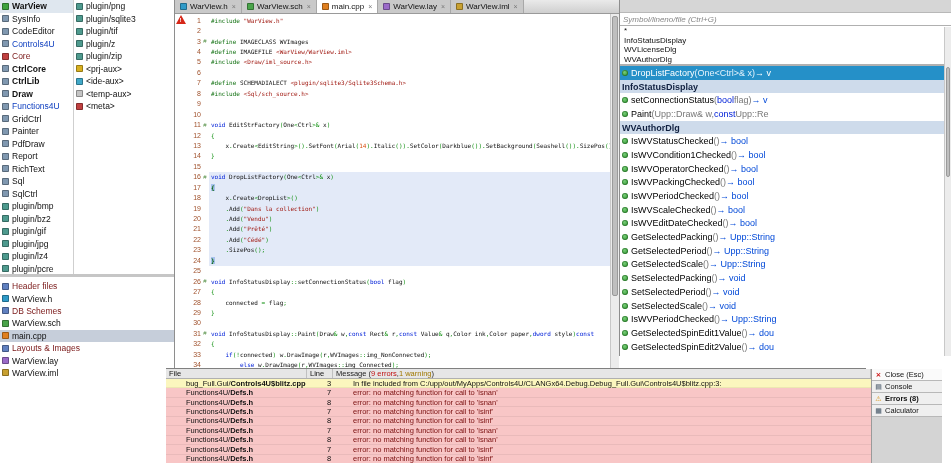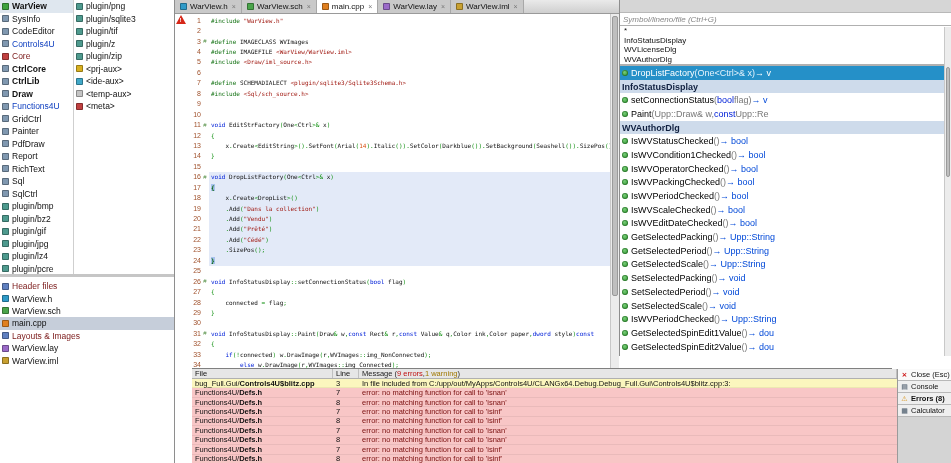--- a/index.html
+++ b/index.html
@@ -66,28 +66,28 @@
 .nav-row.hdr{background:#CEDBEB;font-weight:bold;color:#102040}
 .nav-row.sel{background:#2590C8}
 .nav-dot{flex:none;width:6px;height:6px;border-radius:50%;margin-right:3px;
   background:radial-gradient(circle at 35% 30%,#7CD47C,#2E8F2E);box-shadow:inset 0 0 0 1px rgba(0,60,0,.4)}
 .sg-nm{color:#000}.sg-pr{color:#777}.sg-kw{color:#0020D8}.sg-ty{color:#0048D8}
 .sg-w{color:#fff}.sg-wp{color:#E4F2FC}
 #nav-scroll{position:absolute;right:0;top:27px;width:7px;bottom:0;background:#ECECEC;border-left:1px solid #C8C8C8}
 #nav-thumb{position:absolute;left:1px;right:1px;top:40px;height:110px;background:#BFBFBF;border:1px solid #9A9A9A;border-radius:2px}
 
 
-#bottom{position:absolute;left:192px;top:368px;width:700px;height:95px;border-top:1px solid #808080;background:#fff}
+#bottom{position:absolute;left:166px;top:368px;width:700px;height:95px;border-top:1px solid #808080;background:#fff}
 #etable{position:absolute;left:0;top:0;width:705px;height:95px;overflow:hidden}
 .ehead{display:flex;height:10px;background:#E6E6E6;border-bottom:1px solid #B0B0B0;font-size:7.5px}
 .ehead>div{padding-left:3px;border-right:1px solid #C0C0C0;display:flex;align-items:center;white-space:nowrap;overflow:hidden}
 .eh-file{width:141px}.eh-line{width:26px}.eh-msg{flex:1}
 .sg-mh{color:#222}.sg-me{color:#C01010}.sg-mw{color:#A07800}
 .erow{display:flex;height:9.44px;font-size:7.5px;align-items:center;border-bottom:1px solid rgba(0,0,0,.06)}
-.erow>div{padding-left:3px;overflow:hidden;white-space:nowrap}
+.erow>div{padding-left:20px;overflow:hidden;white-space:nowrap}
 .er-file{width:141px;flex:none}.er-line{width:26px;flex:none}.er-msg{flex:1}
 .erow.warn{background:#FBF6BE}
 .erow.err{background:#F8C6C6}
 .erow.err .er-msg{color:#7A1010}
 .fb{font-weight:bold}
 #side-btns{position:absolute;left:705px;top:0;width:71px;height:95px;background:#D4D4D4;border-left:1px solid #9A9A9A}
 .sbtn{height:12px;display:flex;align-items:center;padding-left:2px;font-size:7.5px;background:#EFEFEF;border-bottom:1px solid #B8B8B8}
 .sbtn.bold{font-weight:bold}
 .sbtn:first-child{background:#FAFAFA}
 .sic{width:9px;flex:none;text-align:center;margin-right:2px;font-size:7px;font-family:"DejaVu Sans",sans-serif}
@@ -233,20 +233,24 @@
         </div>
     </div>
     <div id="file-area">
         <div class="frow group">
           <span class="ficon fi-group"></span>
           <span>Header files</span>
         </div>
         <div class="frow">
           <span class="ficon fi-h"></span>
           <span>WarView.h</span>
+        </div>
+        <div class="frow group">
+          <span class="ficon fi-group"></span>
+          <span>DB Schemes</span>
         </div>
         <div class="frow">
           <span class="ficon fi-sch"></span>
           <span>WarView.sch</span>
         </div>
         <div class="frow sel">
           <span class="ficon fi-cpp"></span>
           <span>main.cpp</span>
         </div>
         <div class="frow group">

